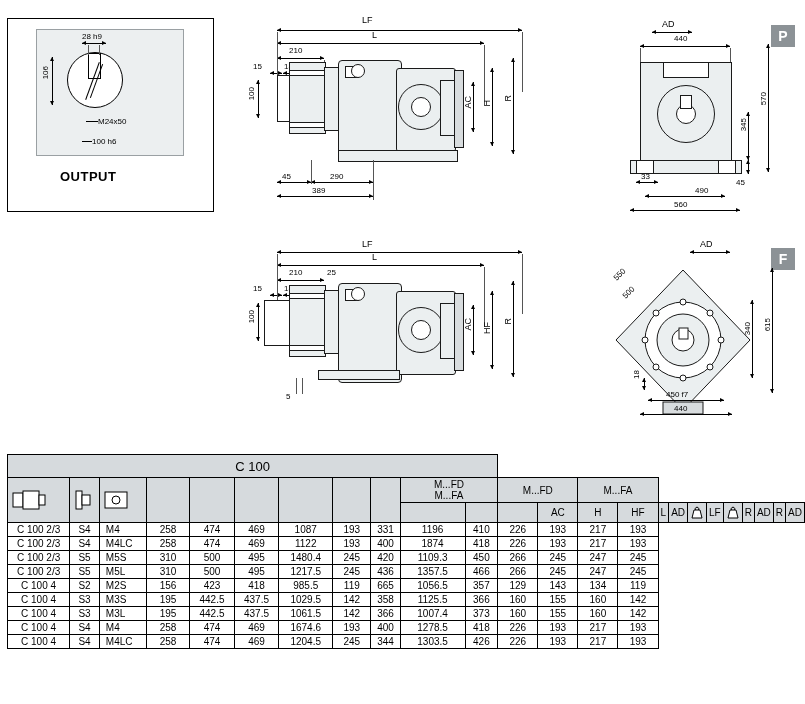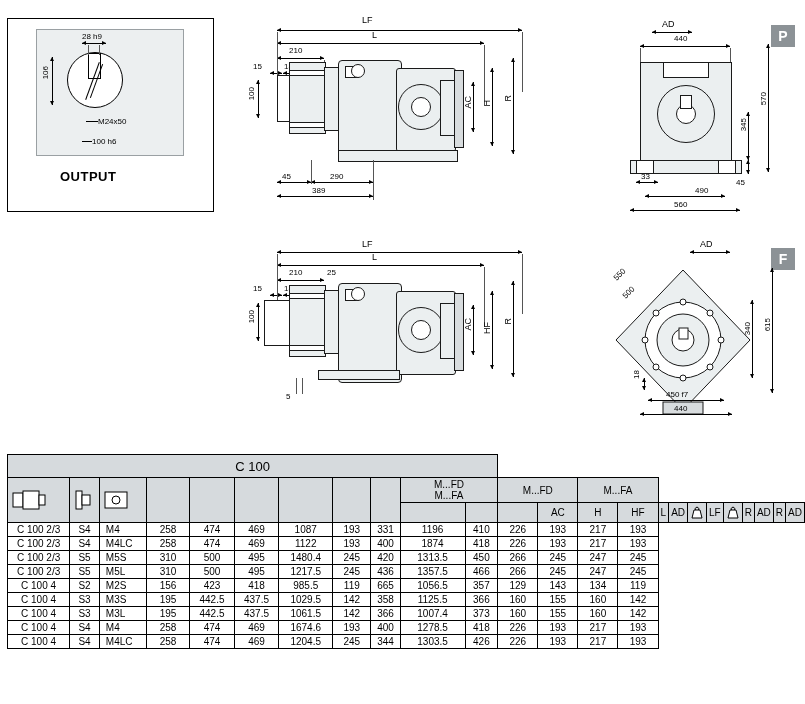--- a/index.html
+++ b/index.html
@@ -388,21 +388,21 @@
       <tr>
         <td class="cellmodel">C 100 2/3</td>
         <td class="cellvar">S5</td>
         <td class="cellvar" style="text-align:left;padding-left:6px">M5S</td>
         <td>310</td>
         <td>500</td>
         <td>495</td>
         <td>1480.4</td>
         <td>245</td>
         <td>420</td>
-        <td>1313.5</td>
+        <td>1109.3</td>
         <td>450</td>
         <td>266</td>
         <td>245</td>
         <td>247</td>
         <td>245</td>
       </tr>
       <tr>
         <td class="cellmodel">C 100 2/3</td>
         <td class="cellvar">S5</td>
         <td class="cellvar" style="text-align:left;padding-left:6px">M5L</td>

